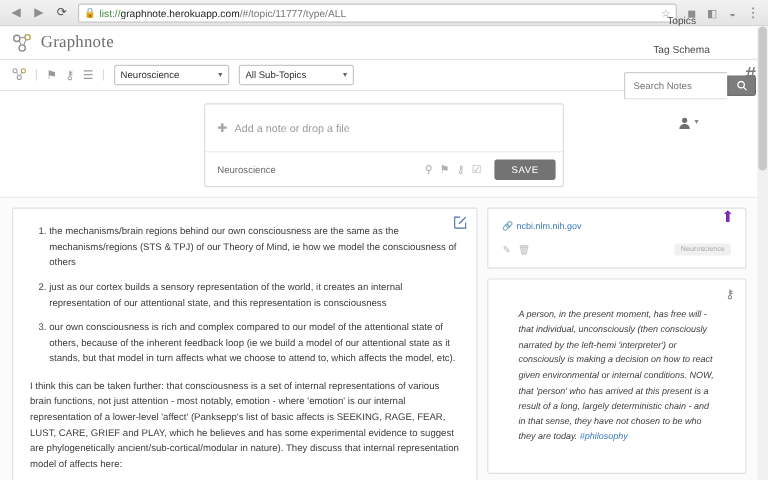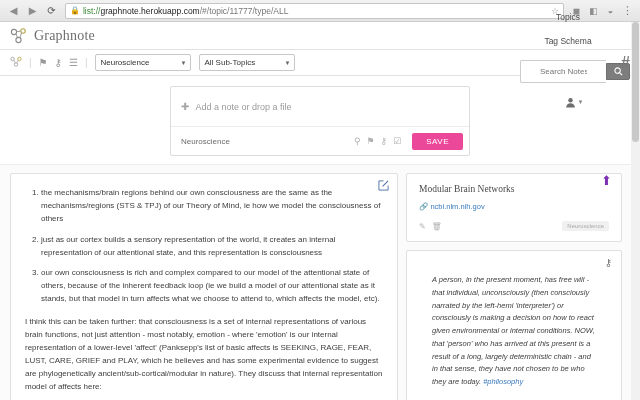--- a/index.html
+++ b/index.html
@@ -91,21 +91,21 @@
     flex-direction: column;
   }
   .header-nav span { cursor: default; }
   .search-wrap { display: flex; align-items: center; margin-left: 14px; }
   .search-input {
     width: 86px; height: 23px;
     border: 1px solid #cdcdcd;
     border-right: none;
     border-radius: 2px 0 0 2px;
     font-size: 8px;
-    padding: 0 19px;
+    padding: 0 7px;
     color: #333;
     outline: none;
   }
   .search-btn {
     width: 24px; height: 17px;
     background: #7d7d7d;
     border: 1px solid #6f6f6f;
     border-radius: 0 2px 2px 0;
     color: #fff;
     font-size: 8px;
@@ -192,21 +192,21 @@
   }
   .composer-icons {
     margin-left: auto;
     display: flex;
     align-items: center;
     gap: 6px;
     color: #b0b0b0;
     font-size: 9px;
   }
   .save-btn {
-    background: #ec4899;
+    background: #737373;
     color: #fff;
     font-size: 8px;
     padding: 4px 14px;
     border-radius: 2px;
     margin-left: 6px;
     letter-spacing: .5px;
   }
 
   
   .main {
@@ -439,21 +439,20 @@
         <p><span>I think this can be taken further: that consciousness is a set of internal representations of various brain functions, not just attention - most notably, emotion - where 'emotion' is our internal representation of a lower-level 'affect' (Panksepp's list of basic affects is SEEKING, RAGE, FEAR, LUST, CARE, GRIEF and PLAY, which he believes and has some experimental evidence to suggest are phylogenetically ancient/sub-cortical/modular in nature). They discuss that internal representation model of affects here: </span></p>
 
       </div>
     </div>
   </div>
 
   <div class="col-right">
 
     <div class="card card-side">
       <span class="corner-badge">⬆</span>
-      <h3>Modular Brain Networks</h3>
       <a class="side-link">🔗 <span>ncbi.nlm.nih.gov</span></a>
       <div class="card-side-footer">
         <span>✎</span>
         <span>🗑</span>
         <span class="tag-chip">Neuroscience</span>
       </div>
     </div>
 
     <div class="card card-side">
       <span class="corner-key">⚷</span>

